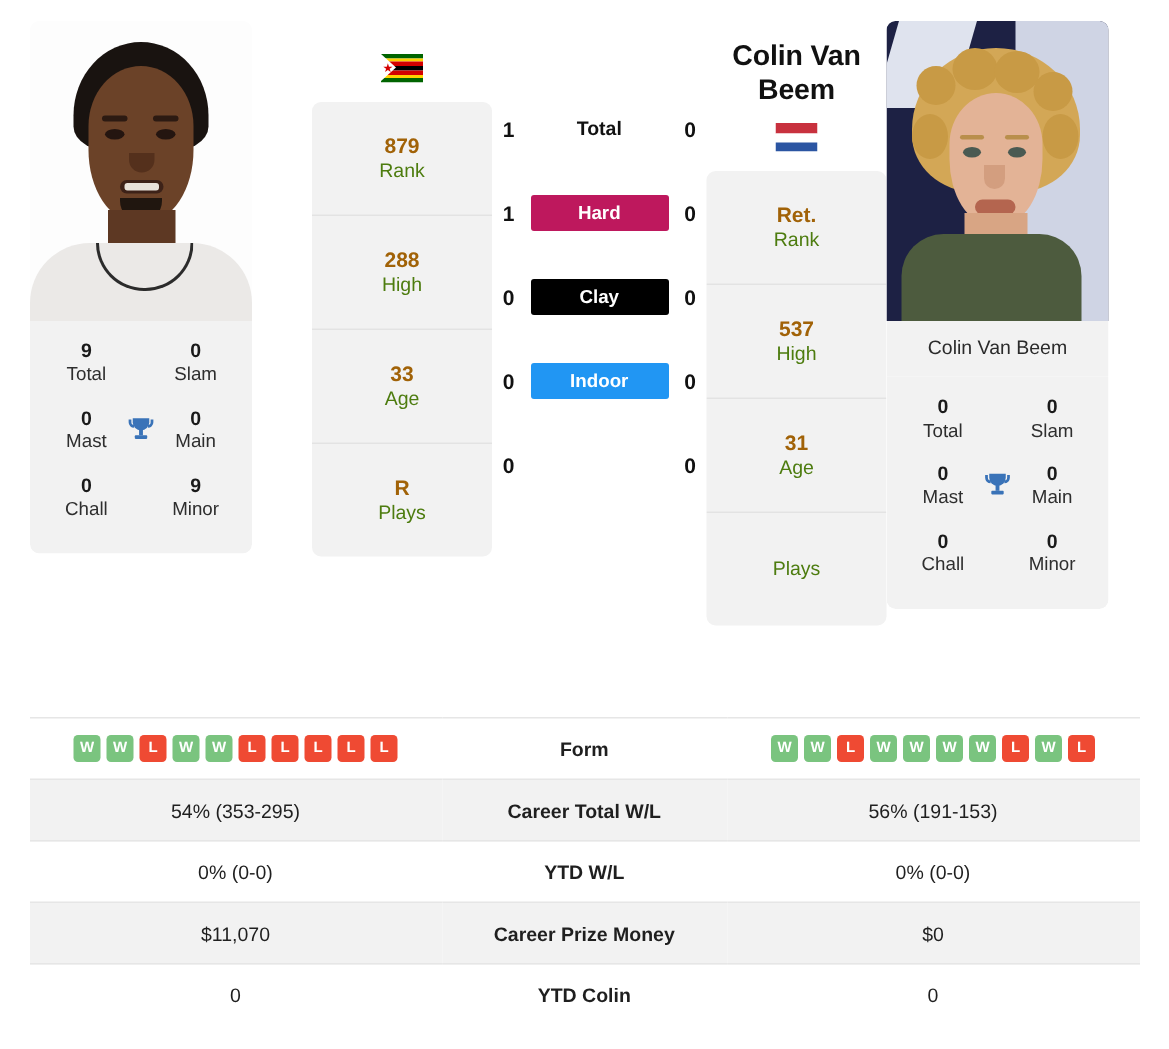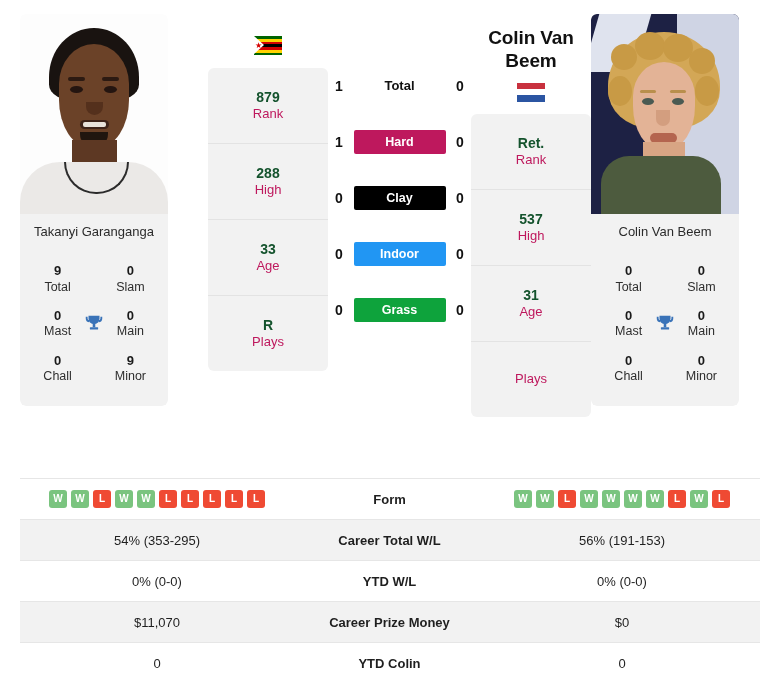--- a/index.html
+++ b/index.html
@@ -262,22 +262,22 @@
   }
   .rank-cell {
     height: 75px;
     display: flex;
     flex-direction: column;
     align-items: center;
     justify-content: center;
     border-bottom: 1px solid #e3e3e3;
   }
   .rank-cell:last-child { border-bottom: none; }
-  .rank-val { font-size: 14px; font-weight: bold; color: #14532d; line-height: 1.3; }
-  .rank-lab { font-size: 13px; color: #be185d; line-height: 1.3; }
+  .rank-val { font-size: 14px; font-weight: bold; color: #a16207; line-height: 1.3; }
+  .rank-lab { font-size: 13px; color: #4d7c0f; line-height: 1.3; }
 
   
   .surf-col {
     width: 143px;
     flex: 0 0 143px;
     padding-top: 58px;
     box-sizing: border-box;
   }
   .surf-row {
     display: flex;
@@ -367,21 +367,20 @@
           <div class="ph-eye l"></div>
           <div class="ph-eye r"></div>
           <div class="ph-nose"></div>
           <div class="ph-mouth"></div>
           <div class="ph-teeth"></div>
           <div class="ph-beard"></div>
           <div class="ph-neck"></div>
           <div class="ph-shirt"></div>
           <div class="ph-chain"></div>
         </div>
-        <div class="photo-name">Takanyi Garanganga</div>
         <div class="mini-stats">
           <div class="mini-row">
             <div class="mini-cell">
               <div class="mini-val">9</div>
               <div class="mini-lab">Total</div>
             </div>
             <div class="trophy"></div>
             <div class="mini-cell">
               <div class="mini-val">0</div>
               <div class="mini-lab">Slam</div>
@@ -471,21 +470,20 @@
         <div class="surf-pill" style="background:#000000">Clay</div>
         <div class="surf-num">0</div>
       </div>
       <div class="surf-row">
         <div class="surf-num">0</div>
         <div class="surf-pill" style="background:#2196f3">Indoor</div>
         <div class="surf-num">0</div>
       </div>
       <div class="surf-row">
         <div class="surf-num">0</div>
-        <div class="surf-pill" style="background:#0ea33c">Grass</div>
         <div class="surf-num">0</div>
       </div>
     </div>
 
     <div class="name-col right">
       <div class="pname">
         <div>Colin Van</div>
         <div>Beem</div>
       </div>
       <div class="flagwrap">

